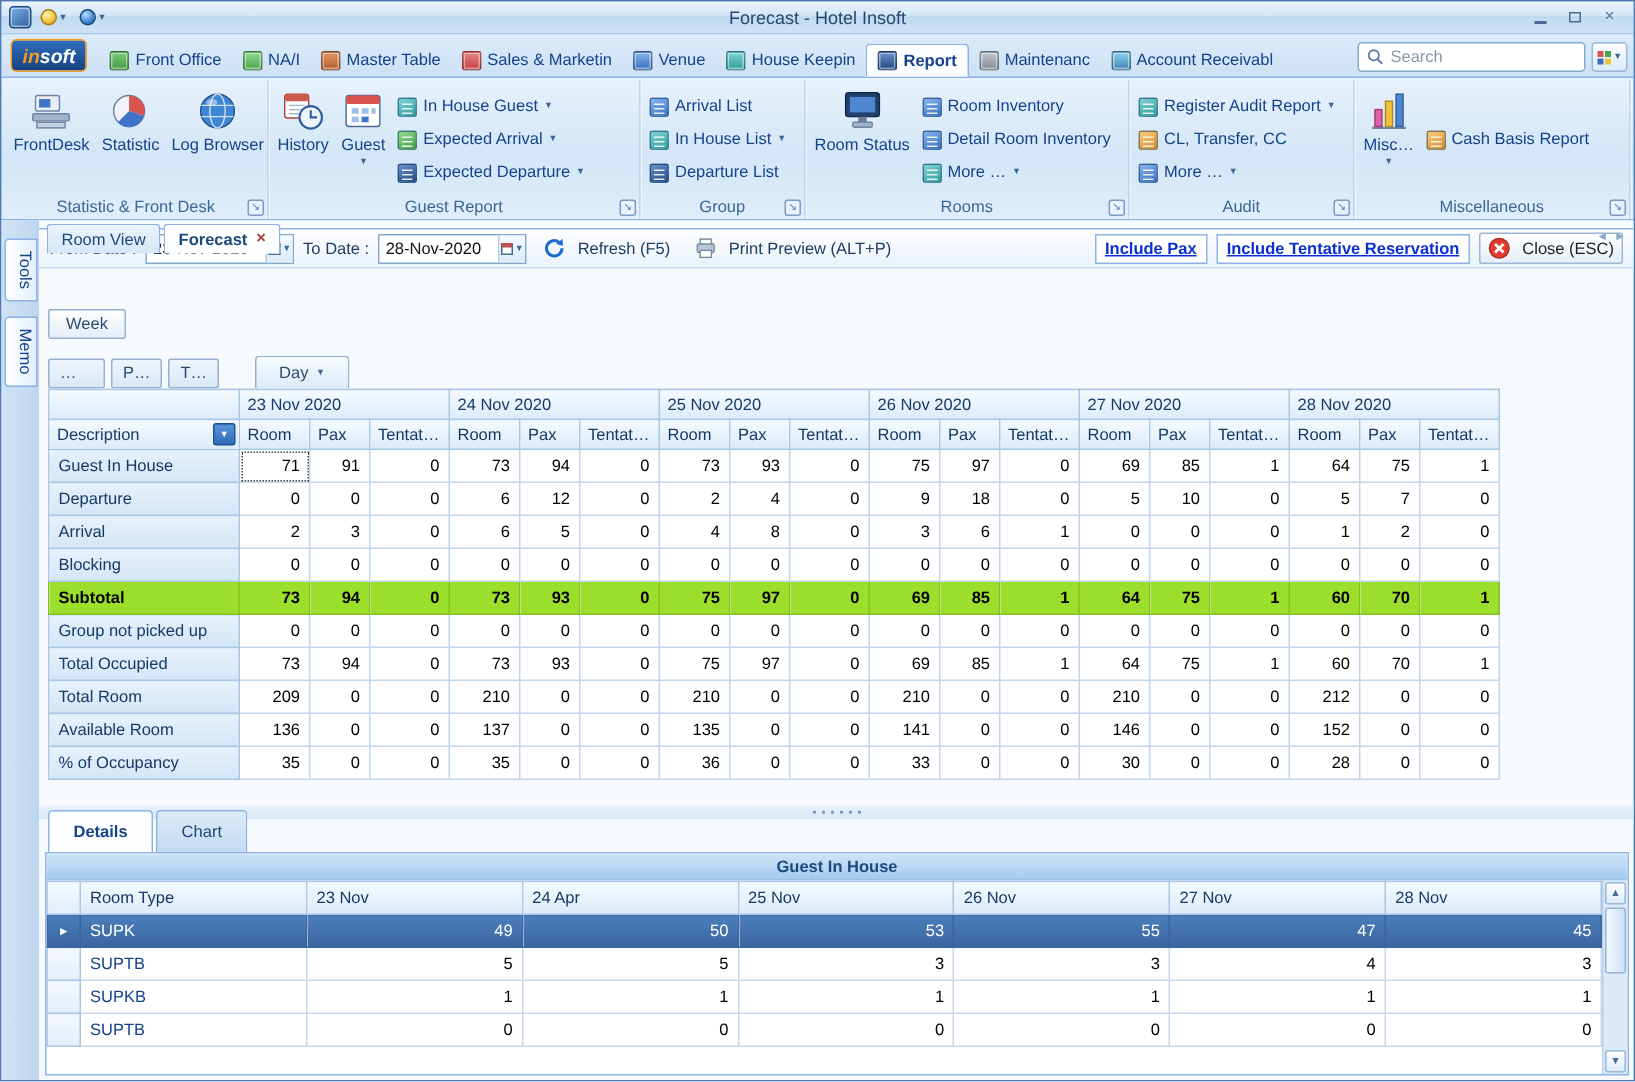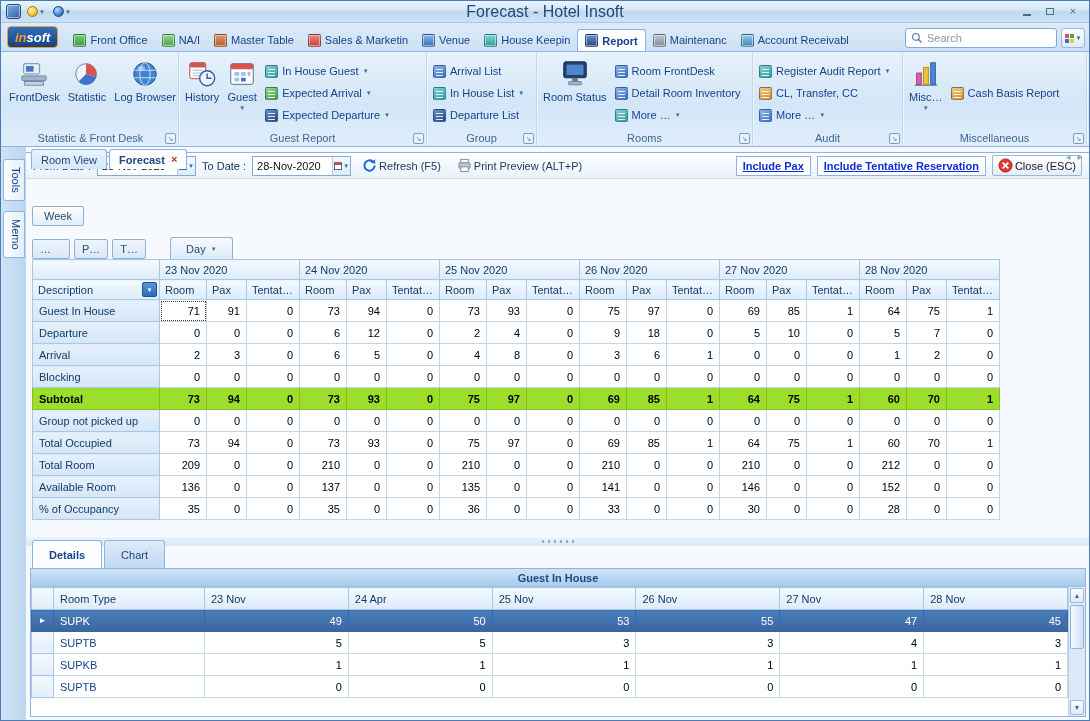--- a/index.html
+++ b/index.html
@@ -1,21 +1,21 @@
 <!DOCTYPE html>
 <html style="--subtotal-green: #9CDE2C; --selection-blue: #4A7EBB; --accent-text: #15428B; --link-blue: #0B2FD4;"><head>
 <meta charset="utf-8">
 <style>
 *{box-sizing:border-box;margin:0;padding:0}
 body{font-family:"Liberation Sans",sans-serif;background:#fff}
 .app{position:relative;width:1090px;height:721px;border:1px solid #4c7bb4;background:#d5e7f8;overflow:hidden;font-size:11px;color:#15428b}
 
 
 .titlebar{position:absolute;left:0;top:0;right:0;height:22px;background:linear-gradient(#eaf4fd,#d2e6f8 45%,#bfd9f0 46%,#cde2f5);border-bottom:1px solid #a8c8e8;display:flex;align-items:center}
-.title-text{position:absolute;left:0;right:0;text-align:center;color:#27486e;font-size:16px}
+.title-text{position:absolute;left:0;right:0;text-align:center;color:#27486e;font-size:12px}
 .qat{display:flex;align-items:center;gap:4px;padding-left:5px;z-index:1}
 .appicon{width:15px;height:15px;border-radius:3px;background:linear-gradient(145deg,#7fb2e8,#2d5f9e);border:1px solid #1d4a80;box-shadow:inset 0 0 0 1px rgba(255,255,255,.5)}
 .qbtn{display:flex;align-items:center;gap:1px;padding:1px 2px;border-radius:3px}
 .orb{width:11px;height:11px;border-radius:50%}
 .orb-y{background:radial-gradient(circle at 35% 30%,#fff3b0,#f0c33c 60%,#c28a12);border:1px solid #a87a10}
 .orb-b{background:radial-gradient(circle at 35% 30%,#bcdcff,#3f86d4 60%,#1f4f8c);border:1px solid #1b4578}
 .dd{font-size:6px;color:#3e6792;line-height:1}
 .winbtns{margin-left:auto;display:flex;gap:9px;padding-right:9px;z-index:1;align-items:center}
 .winbtn{width:14px;height:13px;display:flex;align-items:center;justify-content:center;color:#4a6a92;font-size:11px;line-height:1}
 .mini{width:8px;height:2px;background:#4a6a92;margin-top:6px}
@@ -74,21 +74,21 @@
 .dtab{display:flex;align-items:center;gap:6px;height:20px;padding:0 9px;border:1px solid #8db2e3;border-bottom:none;border-radius:3px 3px 0 0;background:linear-gradient(#e9f3fc,#d5e7f7);color:#1e477a}
 .dtab.active{background:#fdfeff;font-weight:bold}
 .tabx{color:#a33c2e;font-weight:bold;font-size:11px;line-height:1}
 .tabscroll{position:absolute;right:5px;top:6px;display:flex;gap:4px;color:#8aa9c9;font-size:8px;z-index:2}
 .toolbar{position:absolute;top:5px;left:0;right:0;height:27px;display:flex;align-items:center;gap:6px;padding:0 7px;background:linear-gradient(#fefeff,#e9f2fb);border-top:1px solid #8db2e3;border-bottom:1px solid #c9dcf0}
 .tlabel{color:#1e3c64;white-space:nowrap}
 .dateedit{display:flex;align-items:center;height:20px;background:#fff;border:1px solid #86a9cf;width:99px}
 .dval{flex:1;padding:0 4px;color:#111;font-size:11px;white-space:nowrap}
 .debtn{width:18px;height:100%;border-left:1px solid #b7cde4;display:flex;align-items:center;justify-content:center;gap:1px;background:linear-gradient(#f4f9fe,#dcebf9)}
 .cal{width:8px;height:8px;background:#fff;border:1px solid #4a6a92;border-top:3px solid #c0504d}
-.tbtn{display:flex;align-items:center;gap:2px;height:21px;padding:0 5px;border-radius:2px;color:#1e3c64;white-space:nowrap}
+.tbtn{display:flex;align-items:center;gap:8px;height:21px;padding:0 5px;border-radius:2px;color:#1e3c64;white-space:nowrap}
 .linkbox{display:flex;align-items:center;height:20px;padding:0 6px;border:1px solid #8db2e3;background:#fff;color:var(--link-blue,#0b2fd4);text-decoration:underline;white-space:nowrap;font-weight:bold}
 .closebtn{border:1px solid #9ab6d2;background:linear-gradient(#fff,#e4edf8);color:#222}
 .spacer{flex:1}
 .weekbtn{position:absolute;top:59px;left:6px;height:20px;padding:0 11px;border:1px solid #93b0cf;background:linear-gradient(#fefeff,#e3edf8);border-radius:2px;color:#2c4d70;display:flex;align-items:center}
 .pivotrow{position:absolute;top:89px;left:6px;display:flex;align-items:flex-end;gap:4px;height:23px}
 .pbtn{height:20px;min-width:30px;padding:0 7px;border:1px solid #93b0cf;background:linear-gradient(#eef5fc,#d9e8f7);border-radius:2px;color:#2c4d70;display:flex;align-items:center;justify-content:flex-start}
 .daytab{height:22px;padding:0 15px;border:1px solid #93b0cf;border-bottom:none;border-radius:3px 3px 0 0;background:linear-gradient(#f6fafe,#dcebf9);display:flex;align-items:center;gap:5px;margin-left:20px;color:#2c4d70}
 
 
 .gridwrap{position:absolute;top:112px;left:6px}
@@ -318,21 +318,21 @@
             <rect x="4" y="3" width="24" height="17" rx="2" fill="#20406e" stroke="#122849"></rect>
             <rect x="7" y="6" width="18" height="11" fill="#4f86d0"></rect>
             <rect x="13" y="20" width="6" height="4" fill="#6b7c92"></rect>
             <rect x="9" y="24" width="14" height="3.5" rx="1" fill="#9fb3c9" stroke="#6f86a3"></rect>
           </svg>
         <span class="blabel">Room Status</span>
       </div>
       <div class="scol">
         <div class="sitem">
             <span class="sic c-blue"></span>
-            <span>Room FrontDesk</span>
+            <span>Room Inventory</span>
           </div>
         <div class="sitem">
             <span class="sic c-blue"></span>
             <span>Detail Room Inventory</span>
           </div>
         <div class="sitem">
             <span class="sic c-teal"></span>
             <span>More …</span>
             <span class="dd">▼</span>
           </div>

